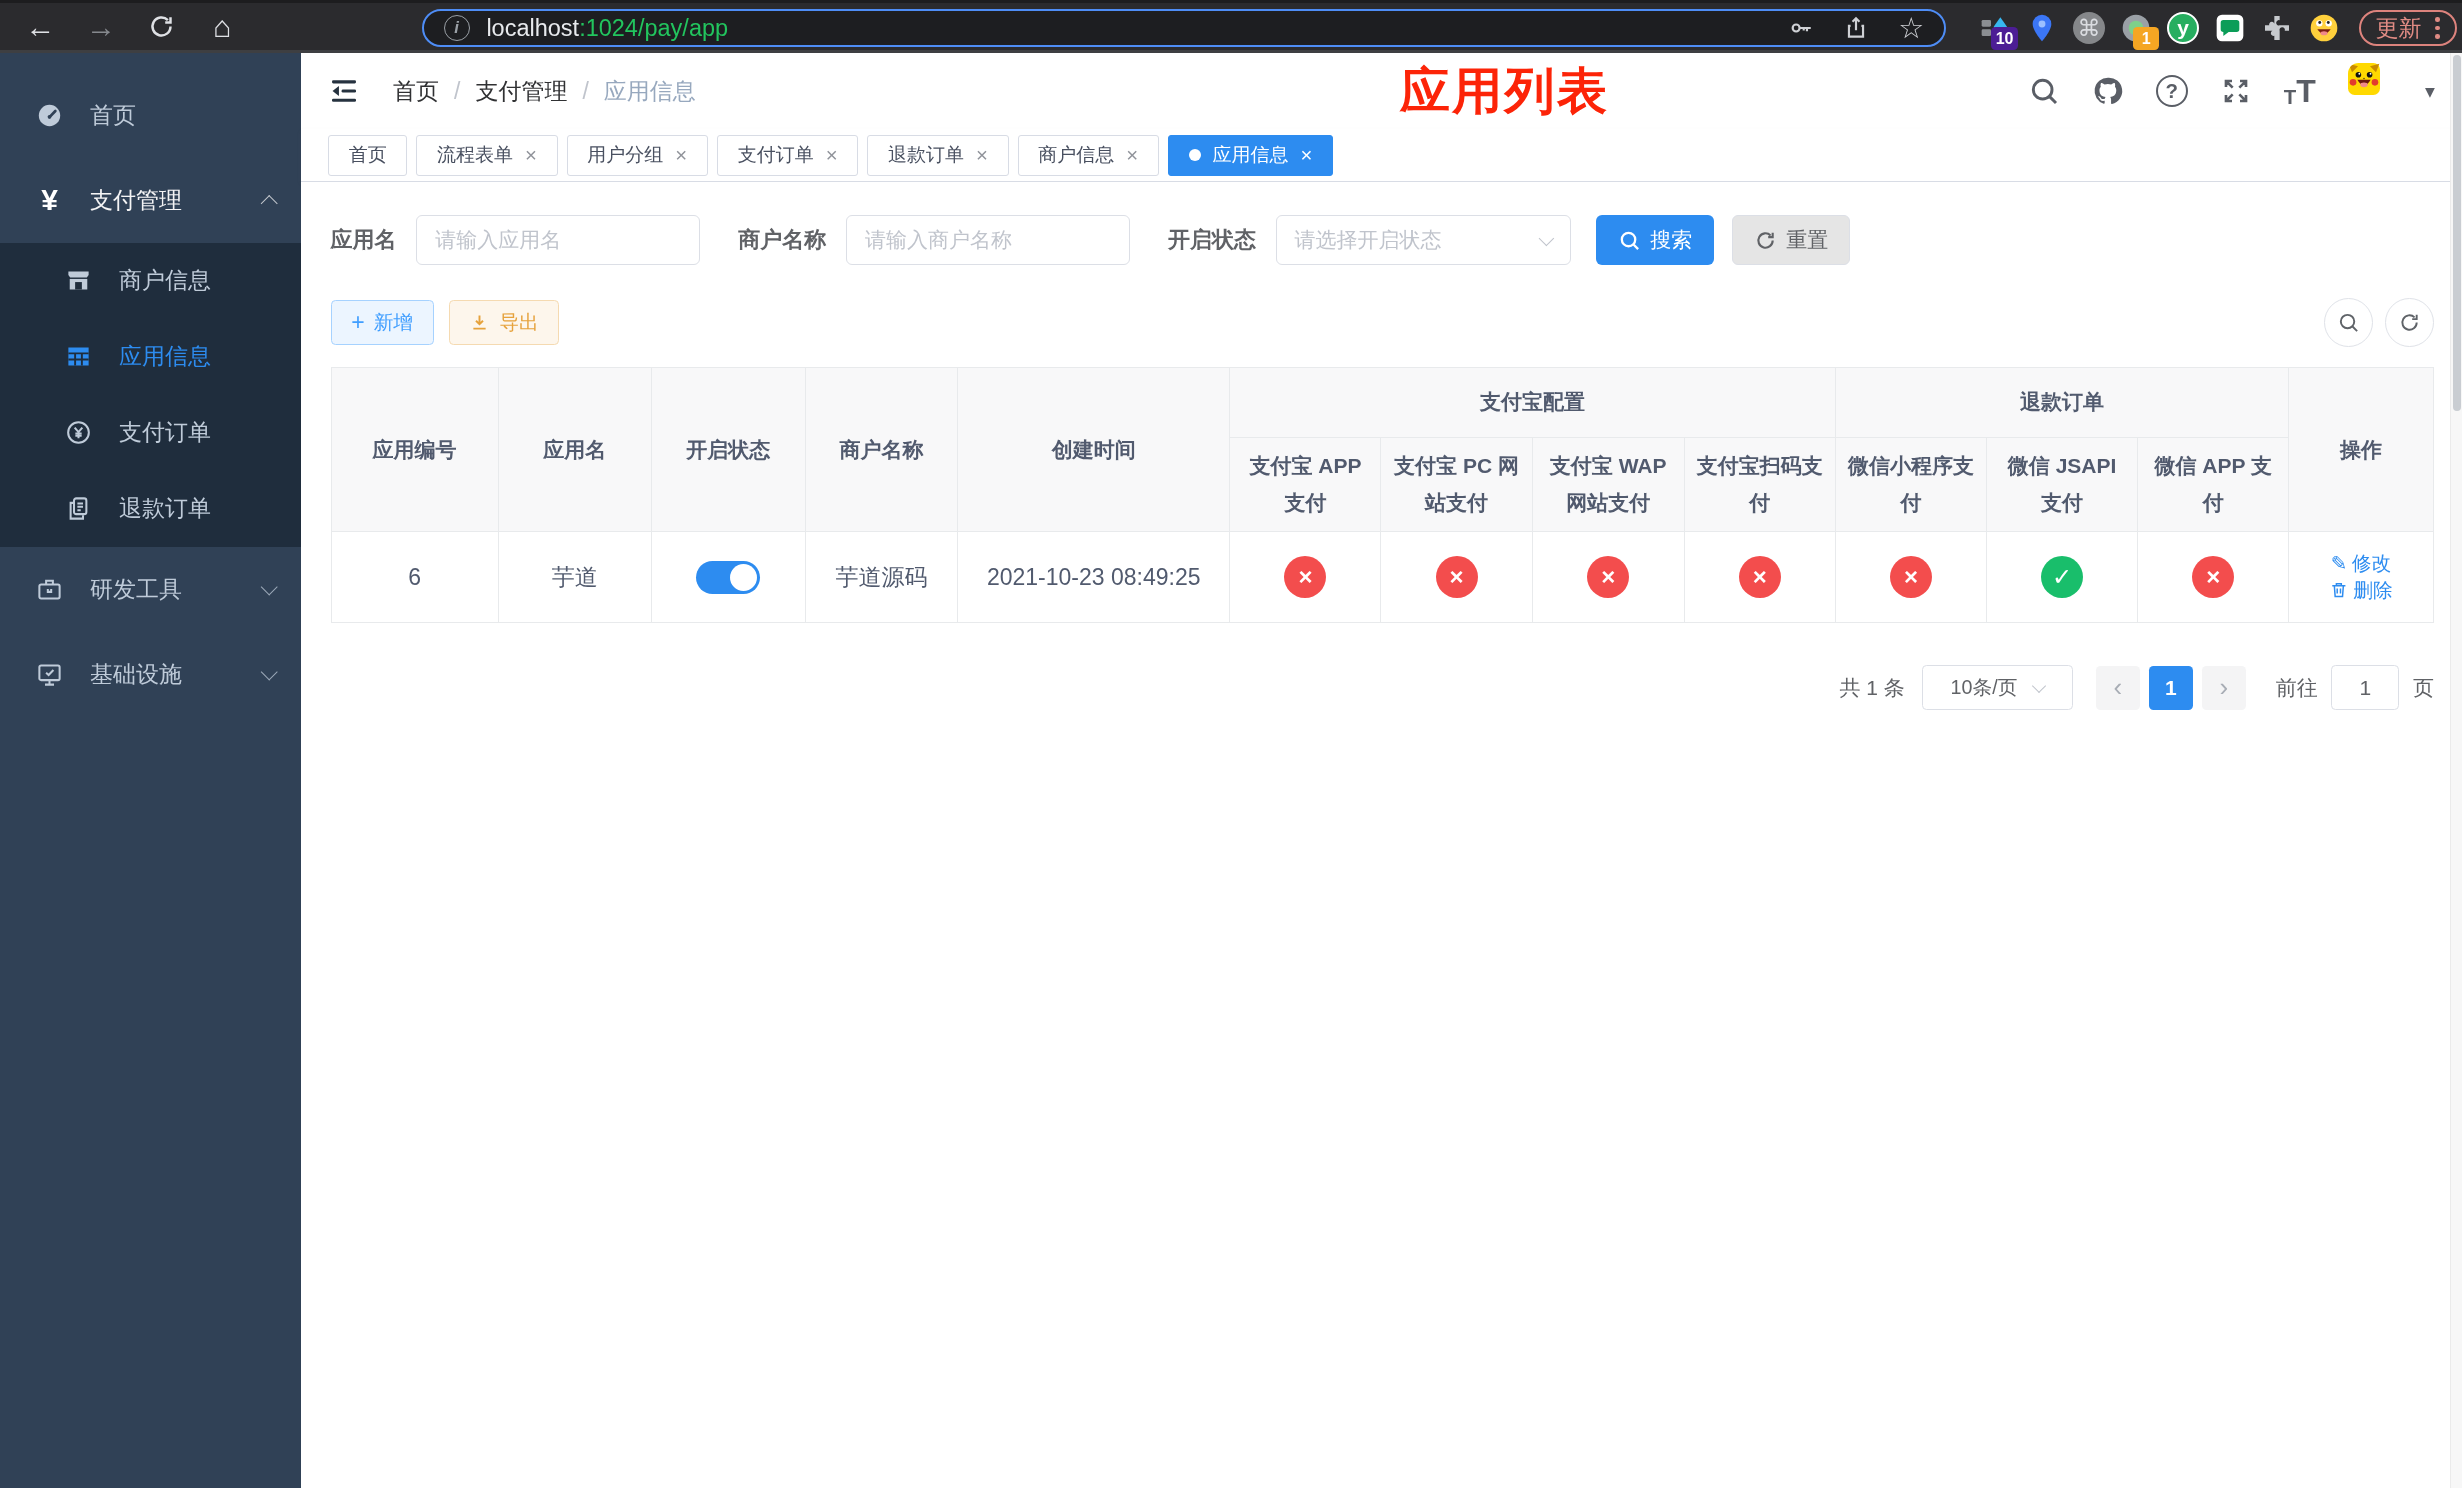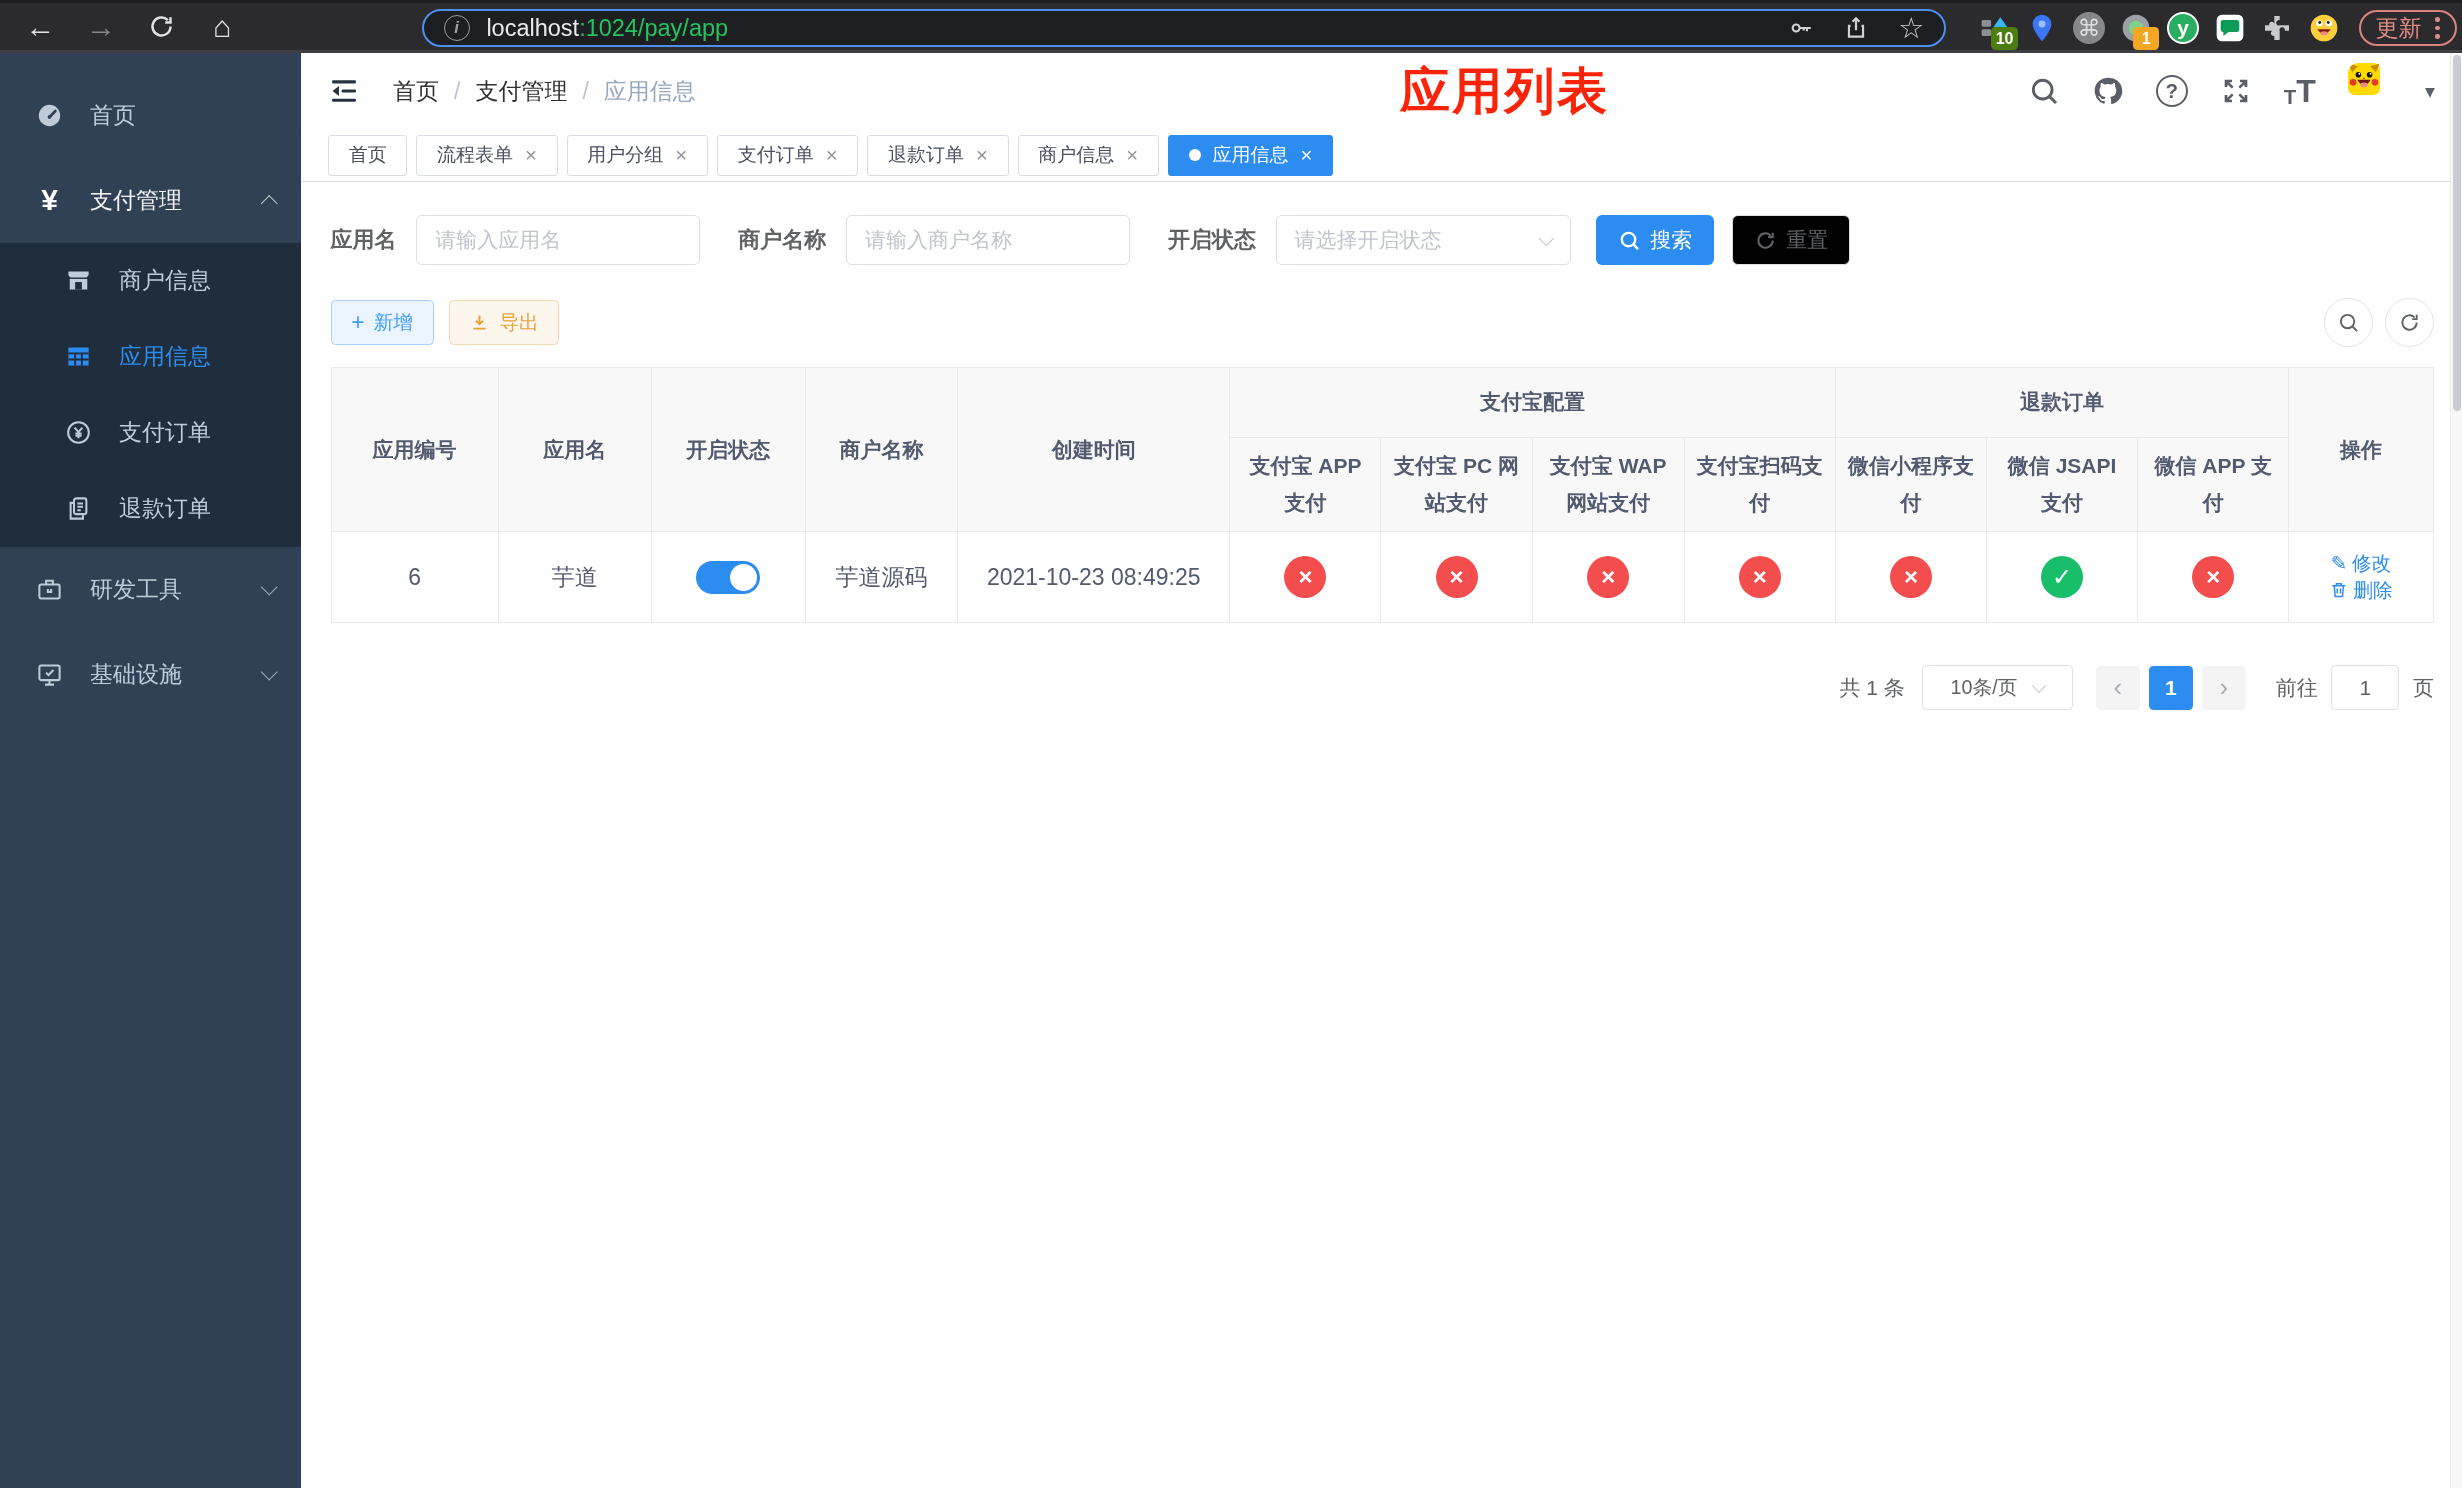--- a/index.html
+++ b/index.html
@@ -18,21 +18,21 @@
   .url-text{font-size:23.5px;white-space:nowrap}
   .url-text .host{color:#e8eaed}.url-text .rest{color:#22c55e}
   .url-right{margin-left:auto;display:flex;align-items:center;gap:29px;color:#cfd1d5}
   .url-right svg{width:26px;height:26px}
   .star{font-size:29px;line-height:1}
   .ext-area{position:absolute;left:1978px;top:0;height:50px;display:flex;align-items:center;gap:13px}
   .ext{position:relative;width:34px;height:34px;display:flex;align-items:center;justify-content:center}
   .ext svg{width:32px;height:32px}
   .badge{position:absolute;right:-6px;bottom:-4.5px;min-width:16.7px;padding:1.5px 4.5px;border-radius:4.5px;
     font-size:16px;font-weight:bold;color:#fff;text-align:center;line-height:1.2}
-  .badge.red{background:#4d7c0f}.badge.orange{background:#f5a623;color:#fff}
+  .badge.red{background:#4c1d95}.badge.orange{background:#f5a623;color:#fff}
   .cmd-circle{width:32px;height:32px;border-radius:50%;background:#85878a;color:#dadce0;display:flex;align-items:center;justify-content:center;font-size:23px}
   .ycirc{width:32px;height:32px;border-radius:50%;background:#27ae60;color:#fff;display:flex;align-items:center;justify-content:center;font-size:21px;font-weight:bold;border:2.3px solid #fff;box-sizing:border-box}
   .update-pill{height:36px;border:2.3px solid #dd837d;border-radius:19.7px;color:#e08b84;display:flex;align-items:center;
     gap:13.6px;padding:0 15px;font-size:23px;box-sizing:border-box;margin-left:4.5px}
   .vdots{display:flex;flex-direction:column;gap:3.8px}
   .vdots i{width:4.5px;height:4.5px;border-radius:50%;background:#e08b84}
   
   .sidebar{position:absolute;left:0;top:53px;width:301px;bottom:0;background:#304156;color:#bfcbd9}
   .logo{display:flex;align-items:center;gap:18px;padding:19.7px 0 16.7px 50px}
   .logo svg{width:50px;height:50px;border-radius:4.5px;flex:none}
@@ -80,21 +80,21 @@
   .inp{width:284px;height:50px;border:0.8px solid #dcdfe6;border-radius:6px;font-size:21px;padding:0 18px;color:#606266;
     box-sizing:border-box;font-family:inherit;outline:none;margin-right:38px;background:#fff}
   .inp::placeholder{color:#c0c4cc}
   .selectbox{width:295px;height:50px;border:0.8px solid #dcdfe6;border-radius:6px;box-sizing:border-box;display:flex;
     align-items:center;padding:0 18px;color:#c0c4cc;font-size:21px;margin-right:16.7px;cursor:pointer}
   .selectbox .chev{opacity:1;color:#c0c4cc;margin-top:-3px;width:9.8px;height:9.8px}
   .btn{height:50px;border-radius:6px;font-size:21px;display:inline-flex;align-items:center;gap:9px;cursor:pointer;
     box-sizing:border-box;border:0.8px solid transparent;padding:0 21px;white-space:nowrap}
   .btn svg{width:23px;height:23px}
   .btn.primary{background:#2d8cf0;color:#fff;margin-left:9px}
-  .btn.plain{background:#000000;border-color:#dcdfe6;color:#606266;margin-left:18px}
+  .btn.plain{background:#e5e5e5;border-color:#dcdfe6;color:#606266;margin-left:18px}
   .toolbar{display:flex;align-items:center;margin-top:33px}
   .btn.mini{height:45px;font-size:19.7px;border-radius:4.5px;padding:0 19.7px}
   .btn.add{background:#ecf5ff;border-color:#a6d2ff;color:#409eff}
   .btn.add .plus{font-size:23px;line-height:1}
   .btn.export{background:#fdf6ec;border-color:#f5dab1;color:#e6a23c;margin-left:15px}
   .btn.export svg{width:21px;height:21px}
   .toolbar-right{margin-left:auto;display:flex;gap:12px}
   .circle-btn{width:47px;height:47px;border-radius:50%;border:0.8px solid #dfe2e8;background:#fff;color:#5f6368;
     display:flex;align-items:center;justify-content:center;cursor:pointer}
   .circle-btn svg{width:23px;height:23px}

